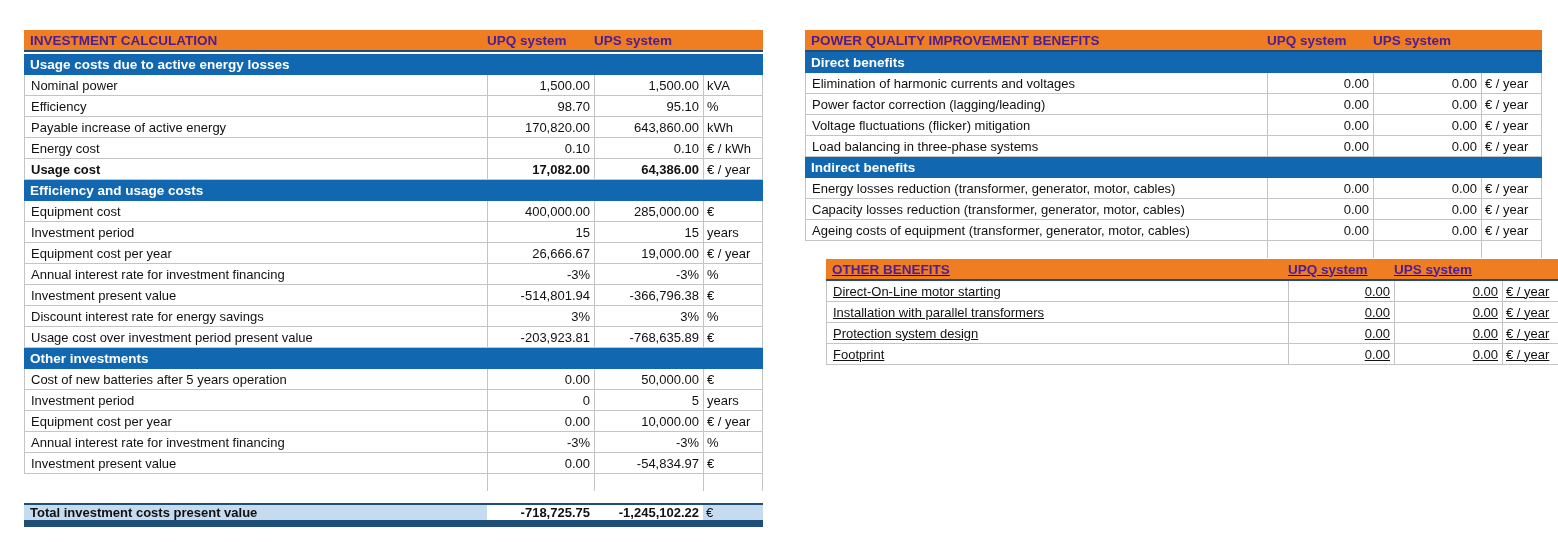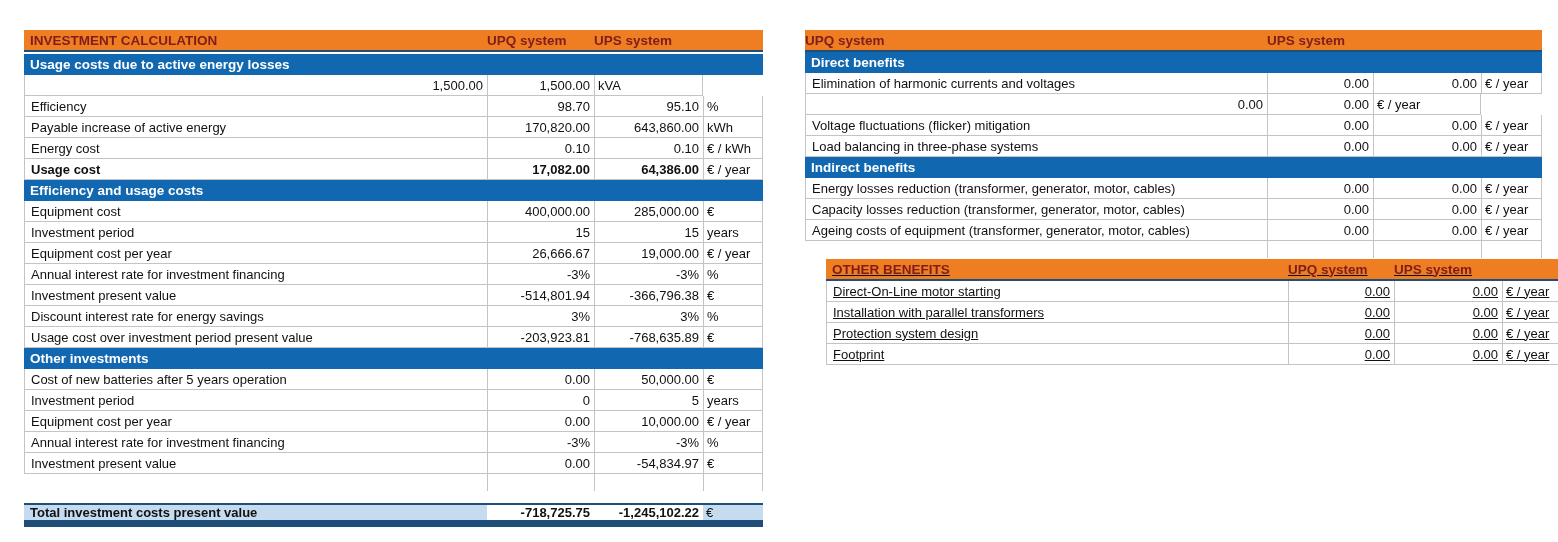--- a/index.html
+++ b/index.html
@@ -7,21 +7,21 @@
     width:1558px;height:542px;position:relative;overflow:hidden;
     font-family:"Liberation Sans","DejaVu Sans",sans-serif;
     font-size:13px;color:#111;
   }
   .table{position:absolute;}
   .tbl-left{left:24px;top:30px;width:739px;--cols:463px 107px 109px 1fr;}
   .tbl-right-top{left:805px;top:30px;width:737px;--cols:462px 106px 108px 1fr;}
   .tbl-right-bottom{left:826px;top:259px;width:768px;text-decoration:underline;--cols:462px 106px 108px 1fr;}
   .thead,.row{display:grid;grid-template-columns:var(--cols);align-items:center;box-sizing:border-box;}
   .thead{
-    height:22px;background:var(--orange);color:#7f1d1d;font-weight:bold;
+    height:22px;background:var(--orange);color:#4c1d95;font-weight:bold;
     border-bottom:2px solid var(--navy);font-size:13.5px;
   }
   .tbl-left .thead{margin-bottom:2px;}
   .thead .title{padding-left:6px;}
   .thead .colhead{padding-right:4px;}
   .row{height:21px;}
   .row.section{background:var(--blue);}
   .row.section span{
     grid-column:1/-1;color:#ffffff;font-weight:bold;padding-left:6px;font-size:13.5px;
   }
@@ -47,20 +47,21 @@
     <div class="thead">
       <span class="title">INVESTMENT CALCULATION</span>
       <span class="colhead">UPQ system</span>
       <span class="colhead">UPS system</span>
       <span class="colhead"></span>
     </div>
     <div class="row section">
       <span>Usage costs due to active energy losses</span>
     </div>
     <div class="row data">
+      <div class="cell label">Nominal power</div>
       <div class="cell val">1,500.00</div>
       <div class="cell val">1,500.00</div>
       <div class="cell unit">kVA</div>
     </div>
     <div class="row data">
       <div class="cell label">Efficiency</div>
       <div class="cell val">98.70</div>
       <div class="cell val">95.10</div>
       <div class="cell unit">%</div>
     </div>
@@ -169,34 +170,36 @@
     <div class="row total">
       <div class="cell label">Total investment costs present value</div>
       <div class="cell val">-718,725.75</div>
       <div class="cell val">-1,245,102.22</div>
       <div class="cell unit">€</div>
     </div>
   </div>
 
 <div class="table tbl-right-top">
     <div class="thead">
+      <span class="title">POWER QUALITY IMPROVEMENT BENEFITS</span>
       <span class="colhead">UPQ system</span>
       <span class="colhead">UPS system</span>
       <span class="colhead"></span>
     </div>
     <div class="row section">
       <span>Direct benefits</span>
     </div>
     <div class="row data">
       <div class="cell label">Elimination of harmonic currents and voltages</div>
       <div class="cell val">0.00</div>
       <div class="cell val">0.00</div>
       <div class="cell unit">€ / year</div>
     </div>
     <div class="row data">
+      <div class="cell label">Power factor correction (lagging/leading)</div>
       <div class="cell val">0.00</div>
       <div class="cell val">0.00</div>
       <div class="cell unit">€ / year</div>
     </div>
     <div class="row data">
       <div class="cell label">Voltage fluctuations (flicker) mitigation</div>
       <div class="cell val">0.00</div>
       <div class="cell val">0.00</div>
       <div class="cell unit">€ / year</div>
     </div>

